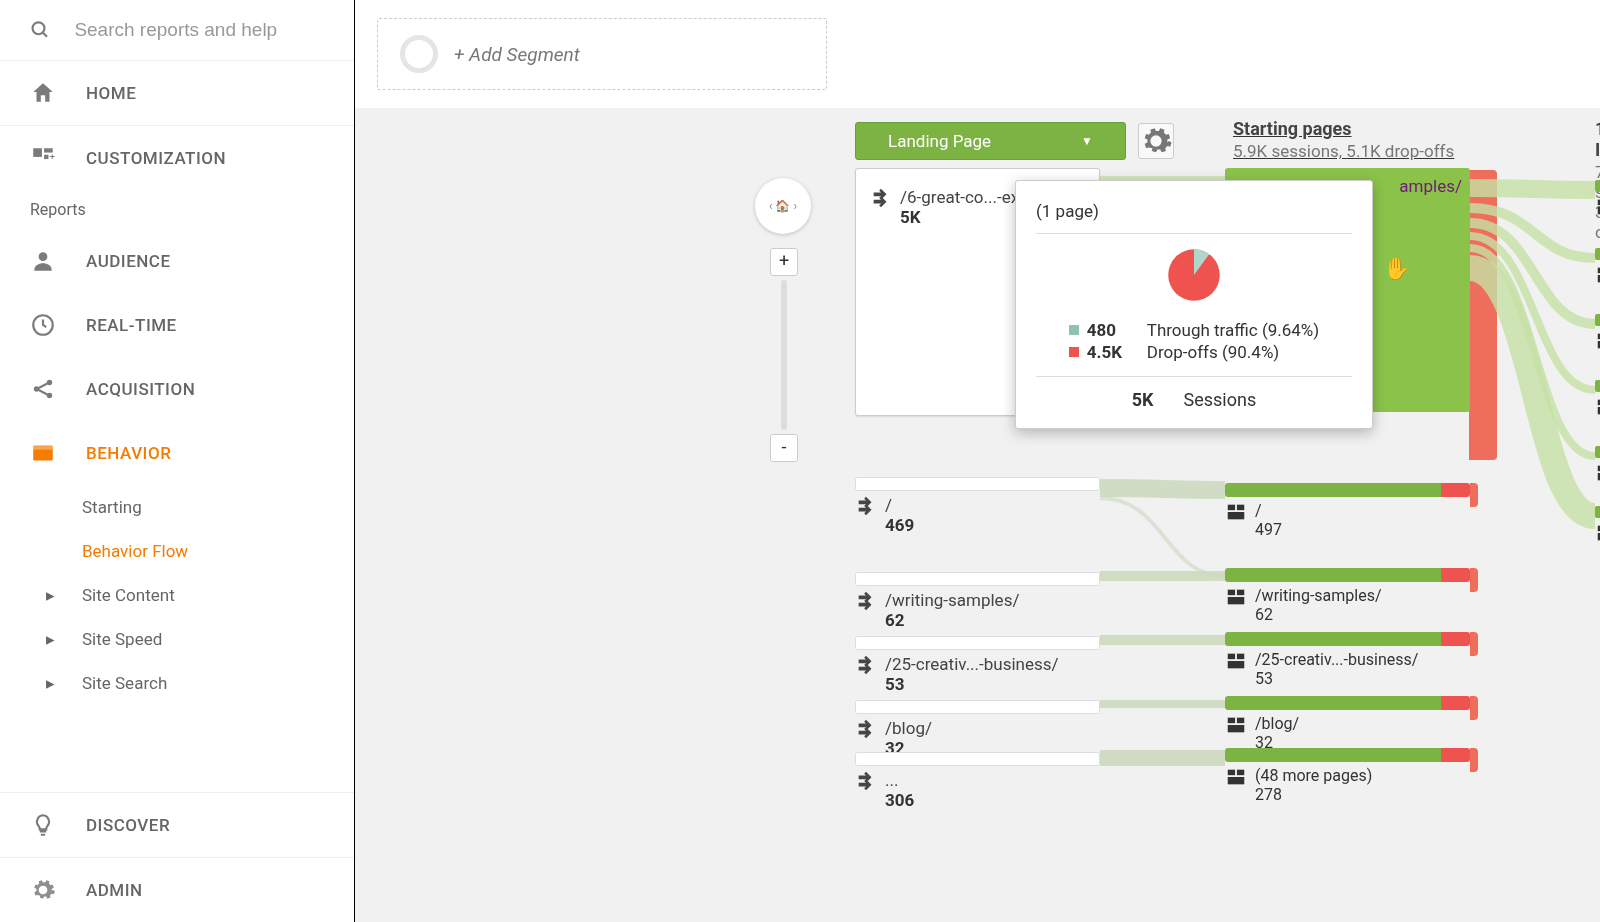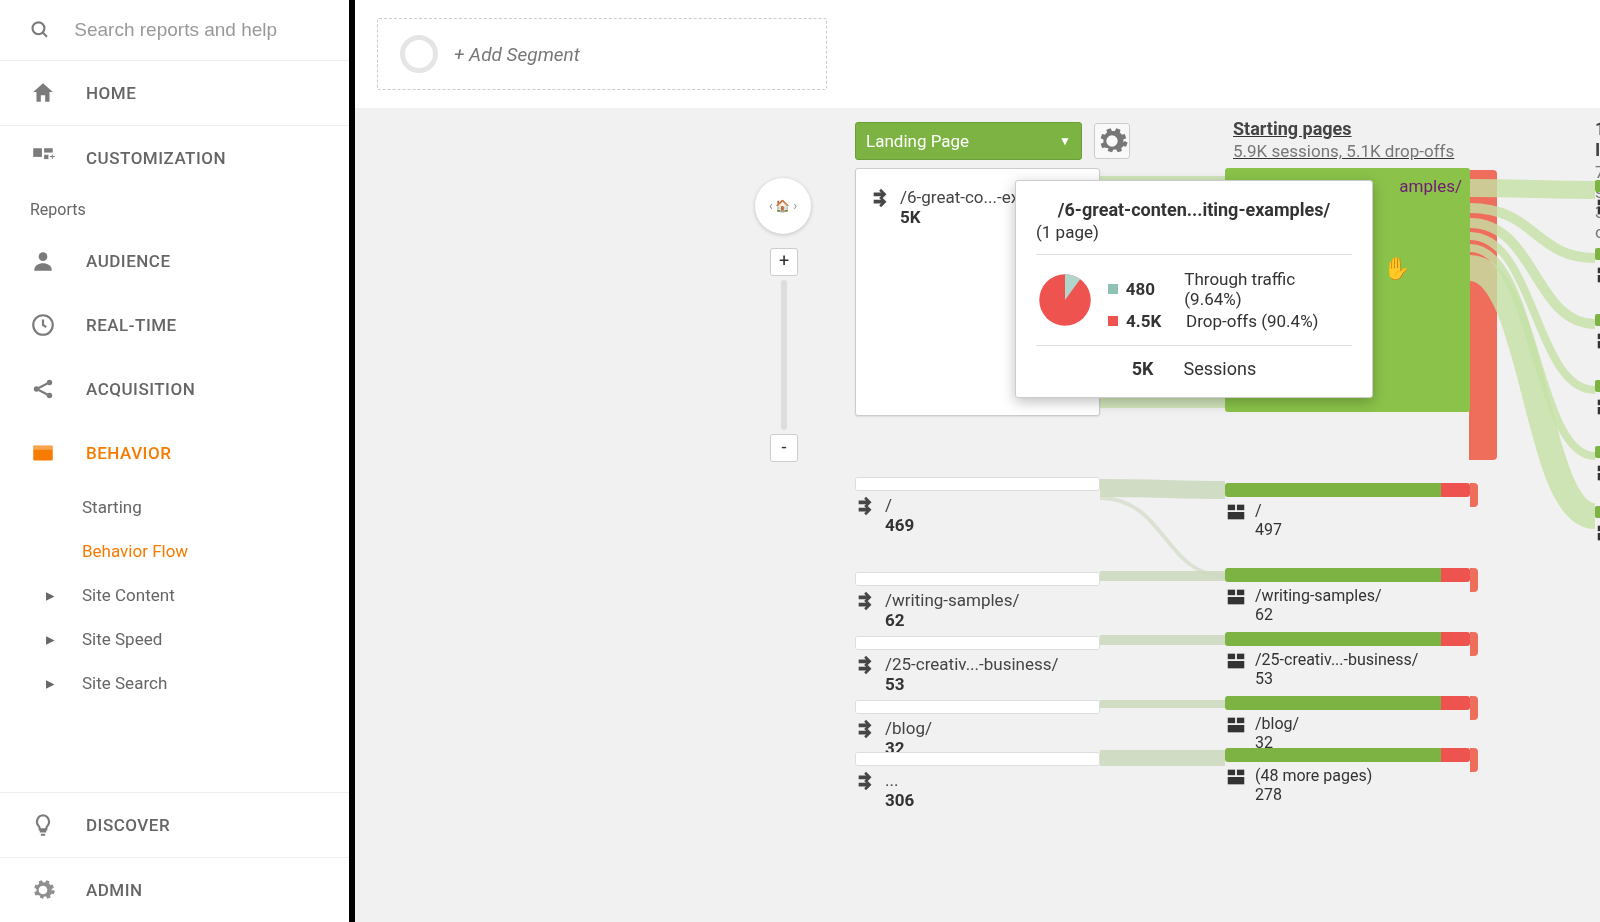--- a/index.html
+++ b/index.html
@@ -1,20 +1,20 @@
 <!DOCTYPE html>
 <html><head>
 <meta charset="utf-8">
 <style>
 * { box-sizing: border-box; margin: 0; padding: 0; }
 body { font-family: Roboto, Arial, sans-serif; background: #fff; color: #333; overflow: hidden; width: 1600px; height: 922px; }
 .app { display: flex; height: 922px; }
 
 
-.sidebar { width: 355px; flex-shrink: 0; border-right: 6px solid #000000; display: flex; flex-direction: column; }
+.sidebar { width: 355px; flex-shrink: 0; border-right: 1px solid #000000; display: flex; flex-direction: column; }
 .search-row { display: flex; align-items: center; padding: 18px 30px; border-bottom: 1px solid #eee; }
 .search-row .icon { width: 24px; height: 24px; color: #7b7b7b; margin-right: 24px; }
 .search-row input { border: none; outline: none; font-size: 19px; color: #999; width: 100%; }
 .search-row input::placeholder { color: #999; }
 
 .nav-item { display: flex; align-items: center; padding: 19px 30px; cursor: pointer; }
 .nav-item .icon { width: 26px; height: 26px; color: #7b7b7b; margin-right: 30px; display: flex; align-items: center; justify-content: center; }
 .nav-item .label { font-size: 17px; font-weight: 500; color: #666; letter-spacing: 0.5px; }
 .nav-item.active .icon { color: #f57c00; }
 .nav-item.active .label { color: #f57c00; }
@@ -40,21 +40,21 @@
 
 .flow { position: relative; padding: 10px 0 0 0; height: 800px; }
 .col-h { position: absolute; }
 .col-h.start { left: 878px; text-decoration: underline; }
 .col-h.first { left: 1240px; }
 .col-h .title { font-size: 18px; font-weight: 700; color: #444; }
 .col-h .sub { font-size: 17px; color: #777; margin-top: 2px; }
 
 
 .landing-sel { position: absolute; left: 500px; top: 14px; display: flex; gap: 12px; align-items: center; }
-.landing-btn { background: #7cb342; border: 1px solid #689f38; color: #fff; padding: 8px 10px; font-size: 17px; border-radius: 3px; display: flex; align-items: center; gap: 90px; cursor: pointer; }
+.landing-btn { background: #7cb342; border: 1px solid #689f38; color: #fff; padding: 8px 32px; font-size: 17px; border-radius: 3px; display: flex; align-items: center; gap: 90px; cursor: pointer; }
 .landing-btn .chev { font-size: 12px; }
 .gear-btn { width: 36px; height: 36px; border: 1px solid #ccc; background: #f9f9f9; border-radius: 3px; display: flex; align-items: center; justify-content: center; cursor: pointer; }
 
 
 .compass { position: absolute; left: 400px; top: 70px; width: 56px; height: 56px; border-radius: 50%; background: #fff; box-shadow: 0 1px 4px rgba(0,0,0,.2); display: flex; align-items: center; justify-content: center; }
 .compass-inner { font-size: 12px; color: #888; }
 .zoom { position: absolute; left: 415px; top: 140px; width: 28px; display: flex; flex-direction: column; align-items: center; }
 .zoom-btn { width: 28px; height: 28px; border: 1px solid #ccc; background: #fff; border-radius: 3px; font-size: 18px; line-height: 24px; text-align: center; cursor: pointer; }
 .zoom-track { width: 6px; height: 150px; background: #ddd; margin: 4px 0; border-radius: 3px; }
 
@@ -81,21 +81,21 @@
 
 
 .fi-box { position: absolute; left: 1240px; width: 245px; }
 .fi-bar { height: 12px; background: #7cb342; border-radius: 2px; width: 100%; }
 
 
 .tooltip { position: absolute; left: 660px; top: 72px; width: 358px; background: #fff; border: 1px solid #ccc; border-radius: 3px; box-shadow: 0 4px 14px rgba(0,0,0,.25); padding: 18px 20px; z-index: 50; }
 .tooltip .tt-title { text-align: center; font-size: 18px; font-weight: 700; color: #333; }
 .tooltip .tt-sub { text-align: left; font-size: 17px; color: #333; margin-top: 2px; }
 .tooltip hr { border: none; border-top: 1px solid #ddd; margin: 12px 0; }
-.tt-row { display: flex; align-items: center; gap: 14px; }
+.tt-row { display: flex; align-items: center; gap: 14px; flex-direction: column; }
 .tt-pie { width: 58px; height: 58px; flex-shrink: 0; }
 .tt-legend { font-size: 17px; }
 .tt-legend .line { display: flex; align-items: center; gap: 8px; margin: 2px 0; }
 .tt-legend .sw { width: 10px; height: 10px; display: inline-block; }
 .tt-legend .num { font-weight: 700; width: 52px; display:inline-block; }
 .tt-totals { display:flex; gap: 30px; font-size: 18px; justify-content:center; }
 .tt-totals .n { font-weight:700; }
 
 .hand-cursor { position:absolute; left:1028px; top:148px; font-size:22px; color:#222; z-index:60;}
 
@@ -527,21 +527,20 @@
                   <rect x="3" y="4" width="8" height="6"></rect>
                   <rect x="13" y="4" width="8" height="6"></rect>
                   <rect x="3" y="12" width="18" height="8"></rect>
                 </svg></span>
 
     </div>
           </div>
         </div>
 
       <div class="tooltip">
-        <div class="tt-title">/6-great-conten...iting-examples/</div>
         <div class="tt-sub">(1 page)</div>
         <hr>
         <div class="tt-row">
           <svg class="tt-pie" viewBox="0 0 36 36">
             <circle cx="18" cy="18" r="16" fill="#ef5350"></circle>
             <path d="M18 18 L18 2 A16 16 0 0 1 27.4 5.1 Z" fill="#b0d6cc"></path>
           </svg>
           <div class="tt-legend">
             <div class="line">
                 <span class="sw" style="background:#8fc1b5"></span>

